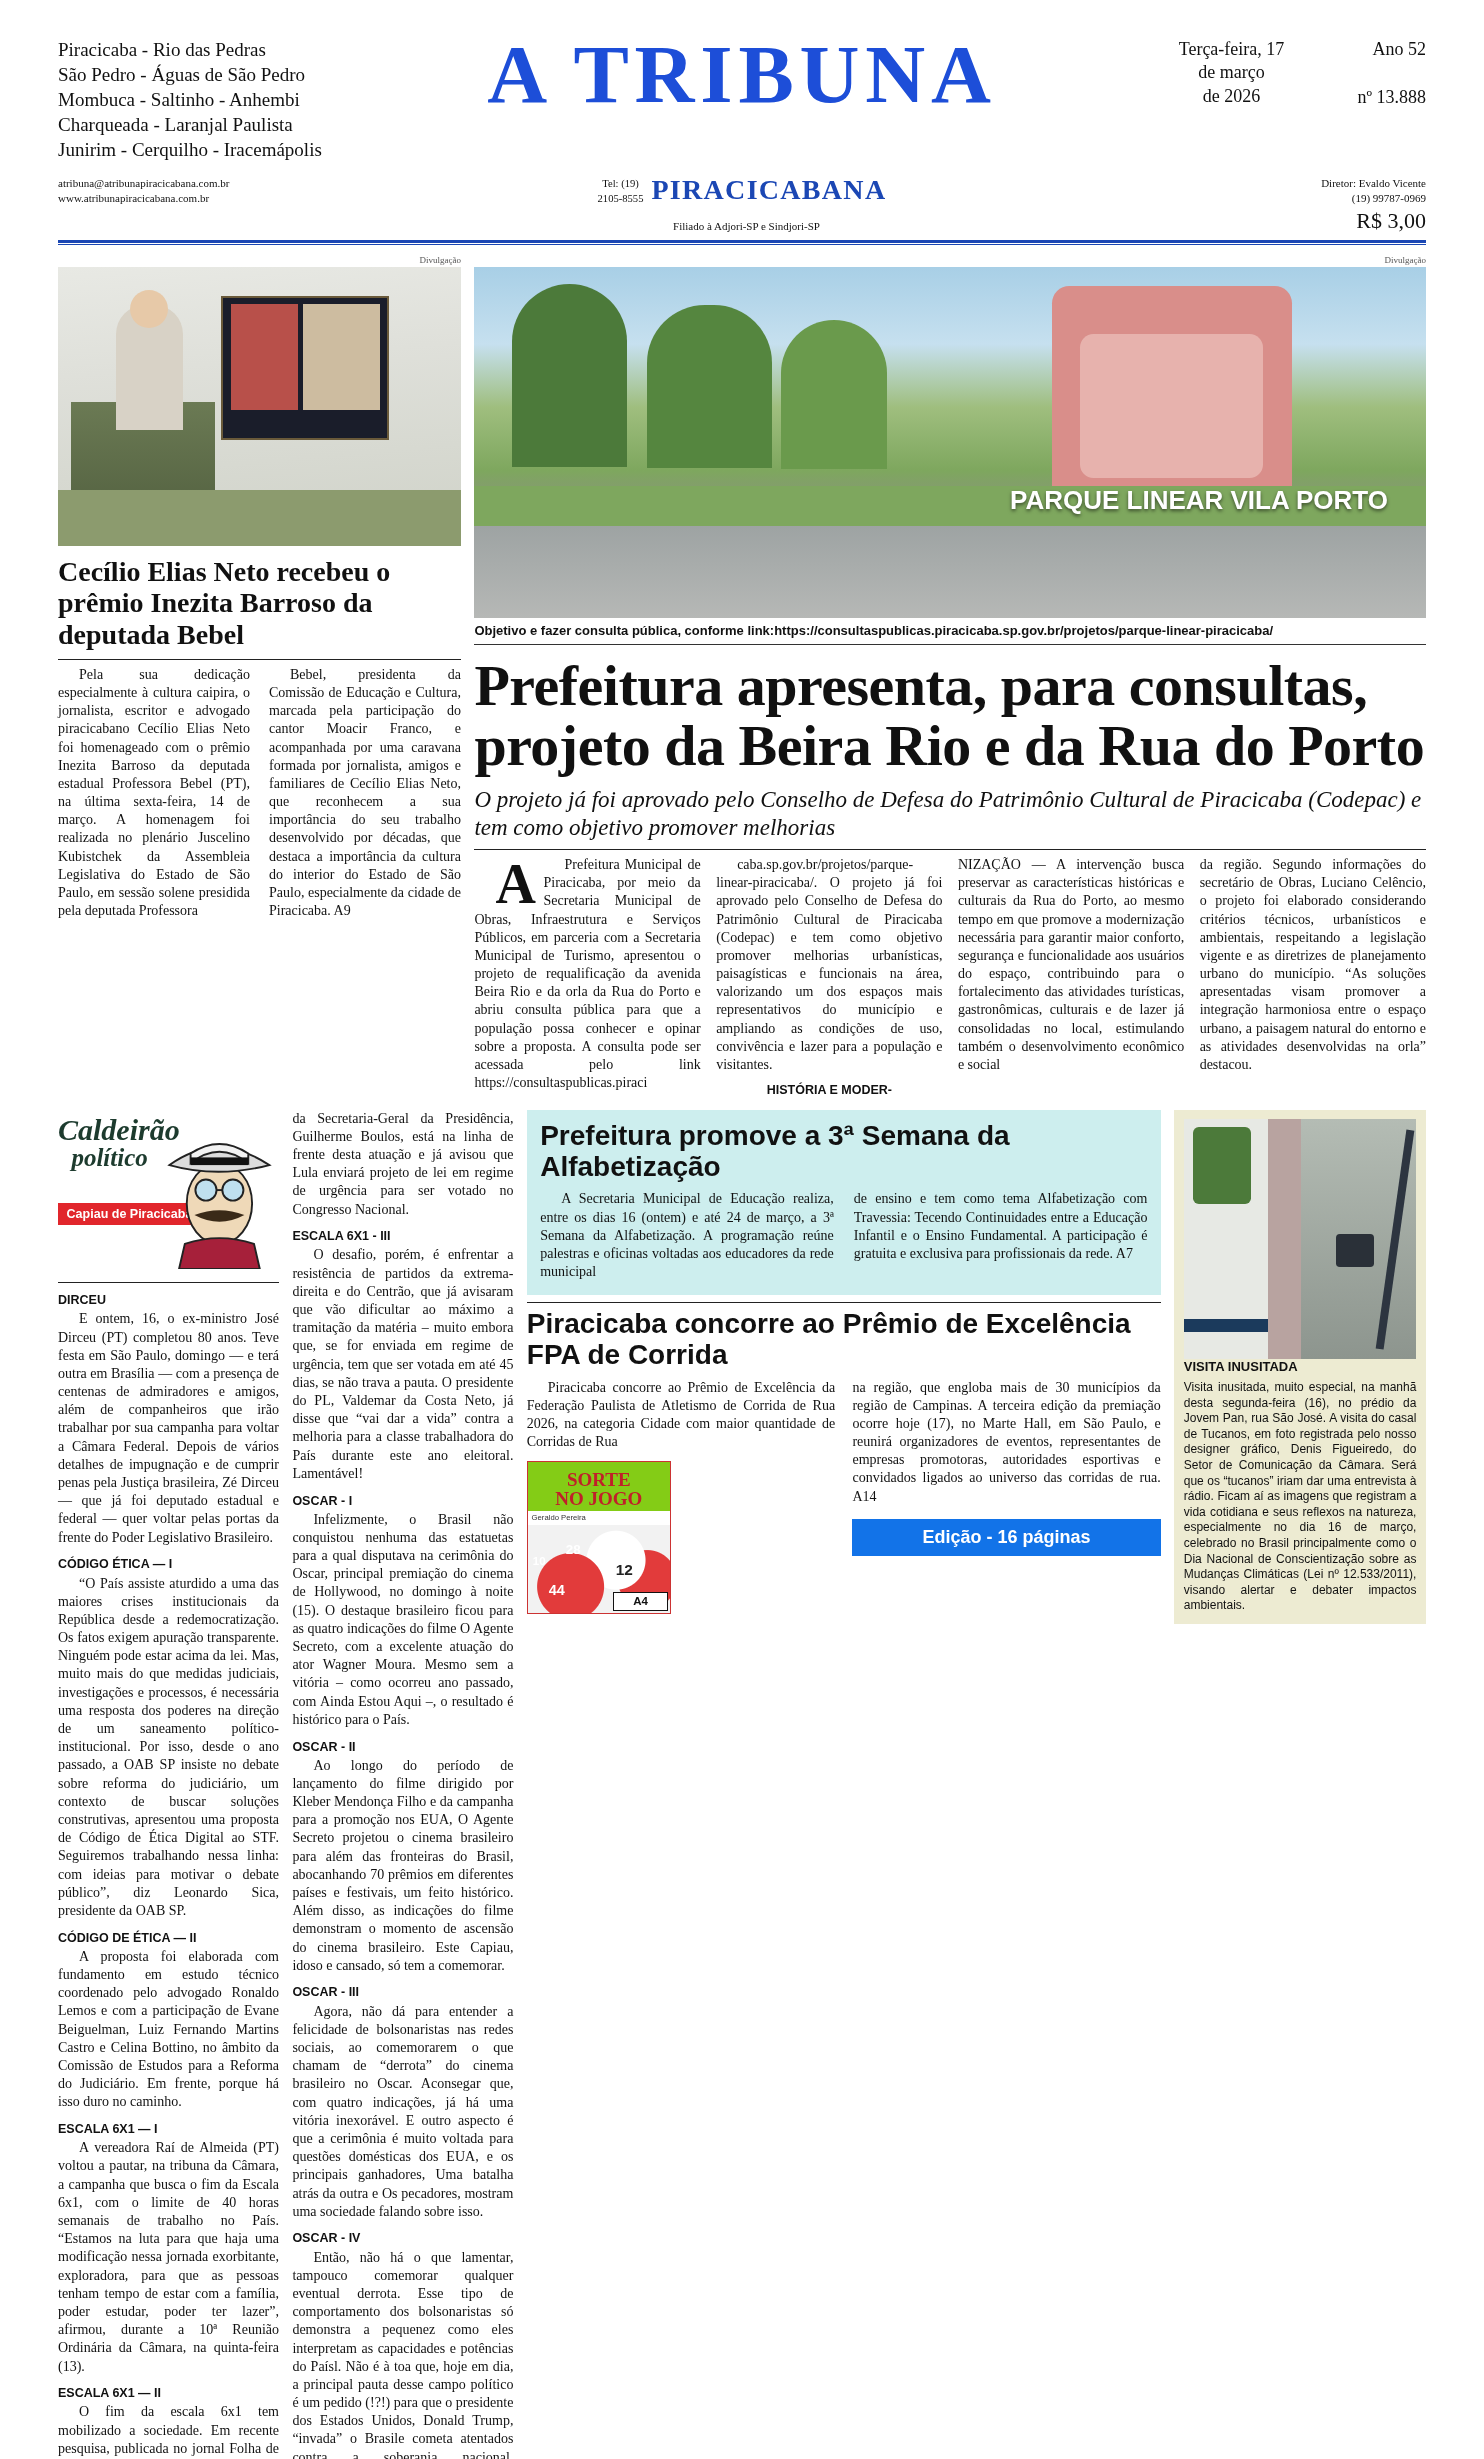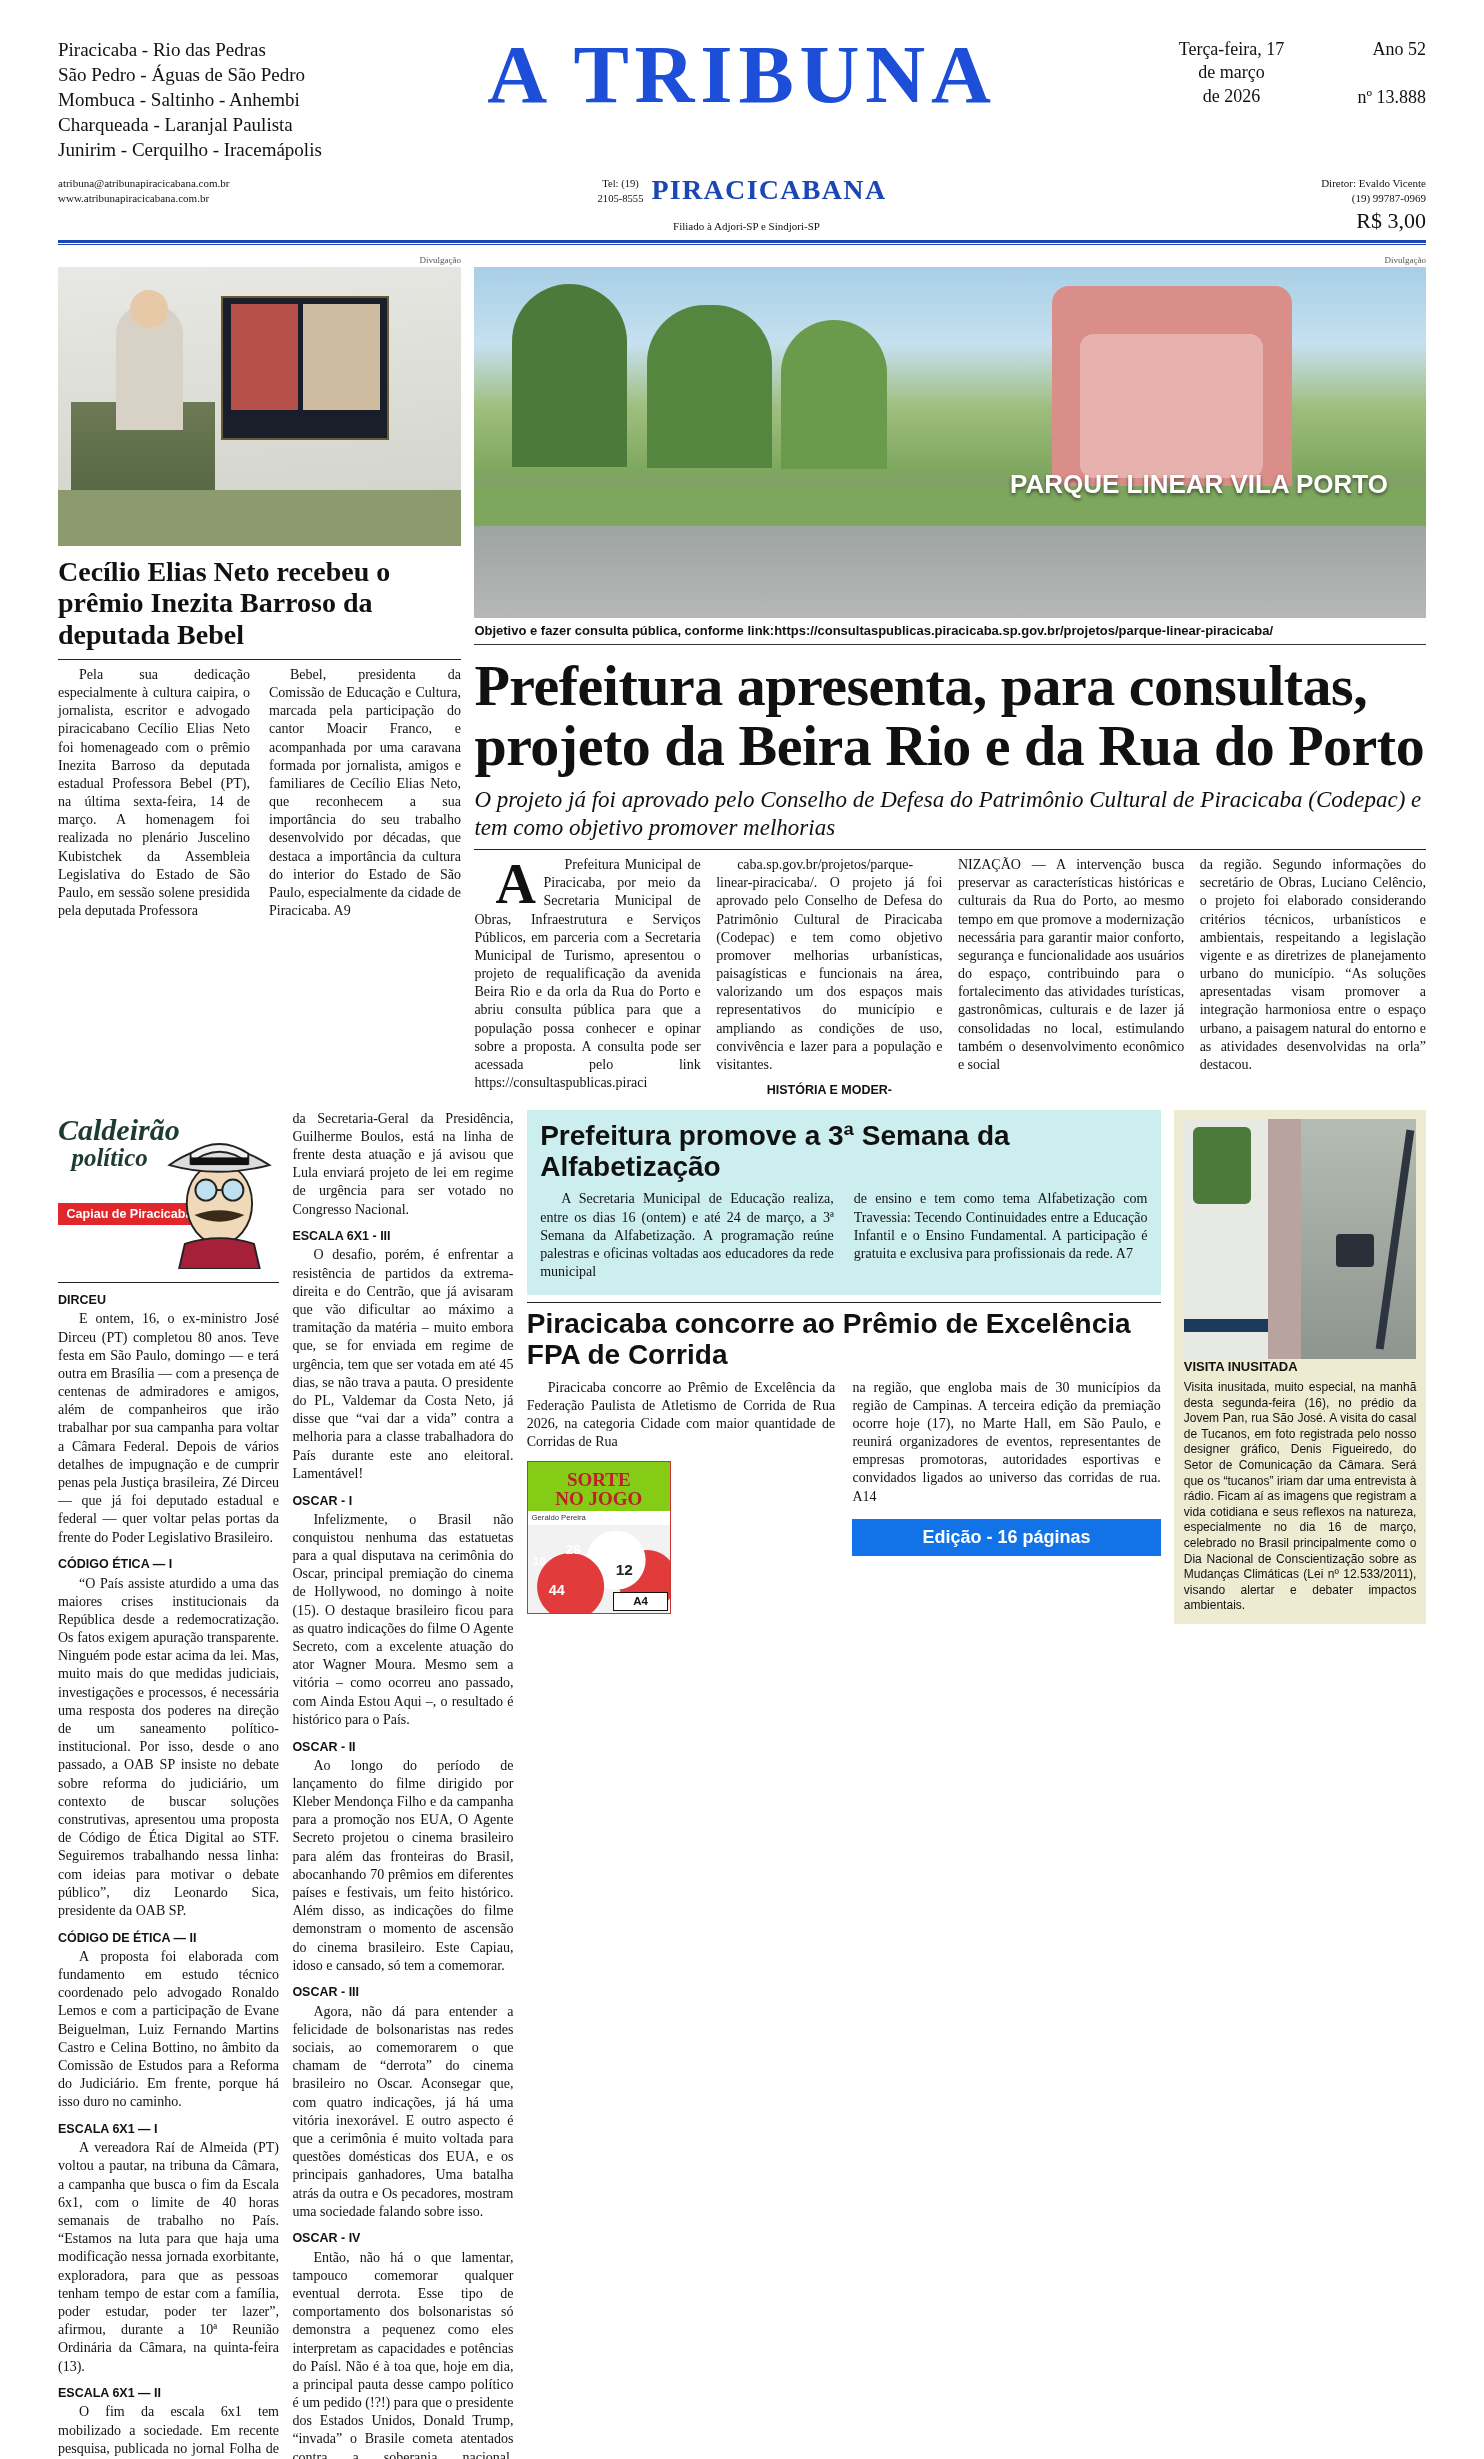--- a/index.html
+++ b/index.html
@@ -200,21 +200,21 @@
       <div class="col-right">
         <div class="credit">Divulgação</div>
         <div class="photo ph-park">
           <div style="position:absolute;left:0;right:0;bottom:0;height:106px;background:linear-gradient(180deg,#9aa0a0,#b6b8b6);"></div>
           <div style="position:absolute;right:134px;top:19px;width:240px;height:231px;background:#d98e8a;border-radius:17.3px 17.3px 0 0;"></div>
           <div style="position:absolute;right:163px;top:67px;width:183px;height:144px;background:#e7b2ad;border-radius:13.4px;"></div>
           <div style="position:absolute;left:38px;top:17.3px;width:115px;height:183px;background:#4c7a3a;border-radius:58px 58px 0 0;"></div>
           <div style="position:absolute;left:173px;top:38px;width:125px;height:163px;background:#55863f;border-radius:58px 58px 0 0;"></div>
           <div style="position:absolute;left:307px;top:53px;width:106px;height:149px;background:#6a9a4c;border-radius:53px 53px 0 0;"></div>
           <div style="position:absolute;left:0;right:0;bottom:92px;height:40px;background:#7ea75e;"></div>
-          <div class="ovl" style="position:absolute;right:38px;bottom:120px;color:#fff;font-family:'Liberation Sans',sans-serif;font-weight:700;font-size:26px;line-height:1.05;text-shadow:0 1.9px 3.8px rgba(0,0,0,.55);text-align:right;margin-top:16px;">PARQUE LINEAR VILA PORTO</div>
+          <div class="ovl" style="position:absolute;right:38px;bottom:104px;color:#fff;font-family:'Liberation Sans',sans-serif;font-weight:700;font-size:26px;line-height:1.05;text-shadow:0 1.9px 3.8px rgba(0,0,0,.55);text-align:right;margin-top:16px;">PARQUE LINEAR VILA PORTO</div>
         </div>
         <div class="caption-bar">Objetivo e fazer consulta pública, conforme link:https://consultaspublicas.piracicaba.sp.gov.br/projetos/parque-linear-piracicaba/</div>
         <div class="hl-main">Prefeitura apresenta, para consultas, projeto da Beira Rio e da Rua do Porto</div>
         <div class="sub-main">O projeto já foi aprovado pelo Conselho de Defesa do Patrimônio Cultural de Piracicaba (Codepac) e tem como objetivo promover melhorias</div>
         <div style="border-top:1px solid #222;padding-top:5.8px"></div>
         <div style="display:flex;gap:15.4px">
           <div style="flex:1" class="bodytext">
             <p class="dropcap">A Prefeitura Municipal de Piracicaba, por meio da Secretaria Municipal de Obras, Infraestrutura e Serviços Públicos, em parceria com a Secretaria Municipal de Turismo, apresentou o projeto de requalificação da avenida Beira Rio e da orla da Rua do Porto e abriu consulta pública para que a população possa conhecer e opinar sobre a proposta. A consulta pode ser acessada pelo link https://consultaspublicas.piraci</p>
           </div>
           <div style="flex:1" class="bodytext">

